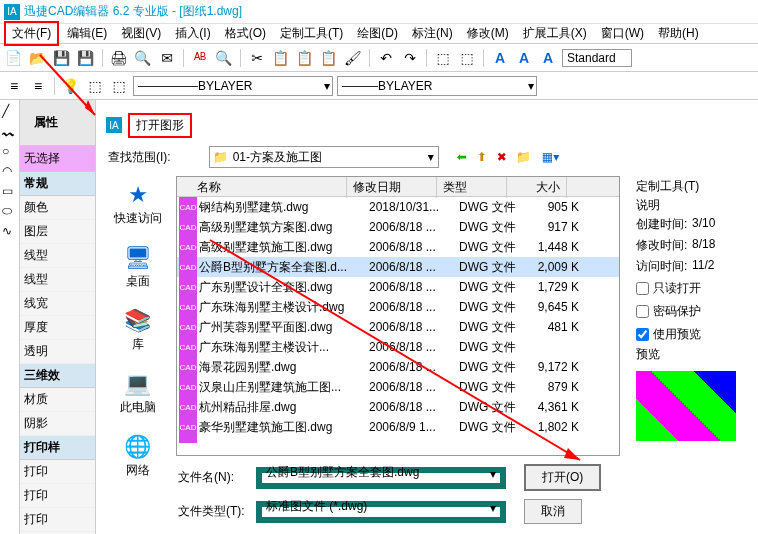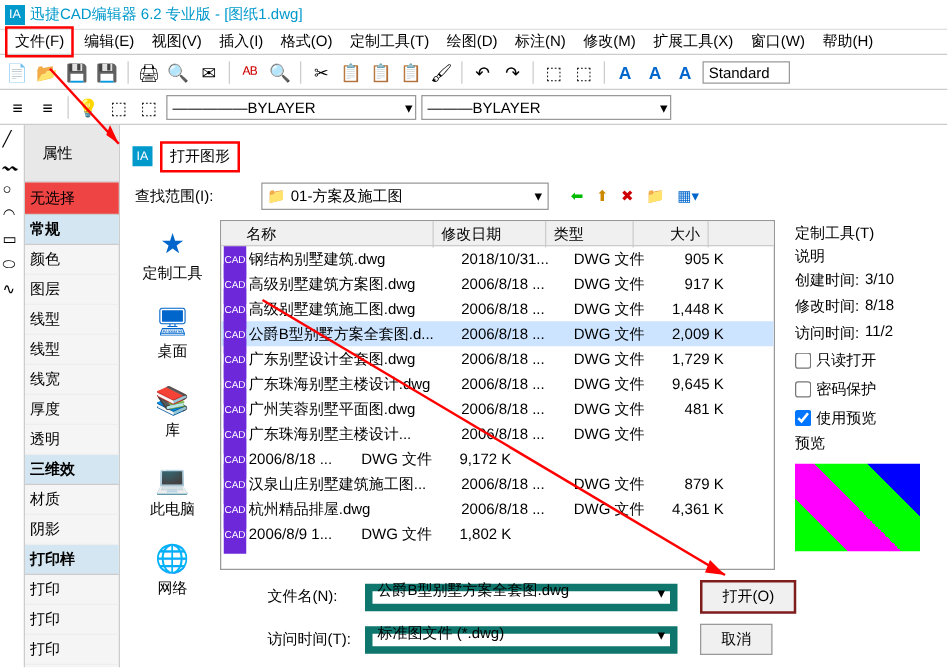--- a/index.html
+++ b/index.html
@@ -14,22 +14,22 @@
 .tbtn{width:20px;height:20px;display:flex;align-items:center;justify-content:center;cursor:pointer;font-size:14px}
 .sep{width:1px;height:18px;background:#ccc;margin:0 2px}
 .font-sel{border:1px solid #999;padding:1px 4px;width:70px}
 .toolbar2{height:28px;display:flex;align-items:center;padding:2px 4px;gap:4px;border-bottom:1px solid #ccc}
 .layer-combo{border:1px solid #999;padding:2px 4px;width:200px;height:20px;display:flex;align-items:center;position:relative}
 .layer-combo .arrow{position:absolute;right:2px}
 .main{display:flex;height:calc(100% - 100px)}
 .lefttools{width:20px;border-right:1px solid #ccc;display:flex;flex-direction:column;gap:4px;padding:4px 2px}
 .lefttools div{width:16px;height:16px}
 .proppanel{width:76px;border-right:1px solid #ccc;background:#f5f5f5}
-.proppanel .hdr{background:#e8e8e8;padding:14px;font-weight:normal;border-bottom:1px solid #ccc}
-.proppanel .nosel{padding:4px;background:#ef4444;border-bottom:1px solid #ccc}
+.proppanel .hdr{background:#e8e8e8;padding:14px;font-weight:bold;border-bottom:1px solid #ccc}
+.proppanel .nosel{padding:4px;background:#f0abfc;border-bottom:1px solid #ccc}
 .proppanel .grp{background:#d4e6f1;padding:3px 4px;font-weight:bold;border-bottom:1px solid #ccc}
 .proppanel .row{padding:3px 4px;border-bottom:1px solid #eee;white-space:nowrap;overflow:hidden}
 .dialog{position:absolute;left:100px;top:112px;width:656px;height:420px;background:#fff;z-index:100}
 .dlg-title{height:26px;display:flex;align-items:center;padding:0 6px}
 .dlg-title .logo{width:16px;height:16px;background:#0099cc;color:#fff;display:flex;align-items:center;justify-content:center;font-size:10px;margin-right:6px}
 .dlg-title .txt{color:#000;border:2px solid #ff0000;padding:2px 6px}
 .dlg-body{padding:8px;display:flex;flex-direction:column;height:calc(100% - 26px)}
 .lookup{display:flex;align-items:center;gap:8px;margin-bottom:8px}
 .lookup .combo{border:1px solid #999;padding:2px 4px;width:230px;height:22px;display:flex;align-items:center;position:relative;margin-left:30px}
 .lookup .combo .arrow{position:absolute;right:4px}
@@ -38,37 +38,37 @@
 .dlg-mid{display:flex;flex:1;gap:8px;min-height:0}
 .places{width:60px;display:flex;flex-direction:column;gap:18px;align-items:center;padding-top:6px}
 .place{display:flex;flex-direction:column;align-items:center;gap:2px;cursor:pointer}
 .place .ico{font-size:22px;color:#0066cc}
 .filelist{flex:1;border:1px solid #999;display:flex;flex-direction:column;min-height:0}
 .fl-hdr{display:flex;background:#f0f0f0;border-bottom:1px solid #ccc;height:20px;align-items:flex-start}
 .fl-hdr div{padding:2px 6px;border-right:1px solid #ccc}
 .fl-body{flex:1;overflow-y:auto}
 .fl-row{display:flex;height:20px;align-items:center;cursor:pointer}
 .fl-row.sel{background:#cce4ff}
-.fl-row .ico{width:18px;height:32px;background:#6d28d9;color:#fff;font-size:8px;display:flex;align-items:center;justify-content:center;margin:0 2px}
+.fl-row .ico{width:18px;height:32px;background:#d946ef;color:#fff;font-size:8px;display:flex;align-items:center;justify-content:center;margin:0 2px}
 .c-name{width:170px;overflow:hidden;white-space:nowrap}
 .c-date{width:90px}
 .c-type{width:70px}
 .c-size{width:60px;text-align:right;padding-right:10px}
 .rightpanel{width:120px;padding-left:8px}
 .rightpanel .hdr{padding:2px 0}
 .rightpanel .info-row{display:flex;padding:2px 0}
 .rightpanel .info-row .lbl{width:56px}
 .rightpanel .cb{display:flex;align-items:center;gap:4px;padding:3px 0}
 .rightpanel .preview{width:100px;height:70px;background:linear-gradient(45deg,#0f0 25%,#f0f 25%,#f0f 50%,#0f0 50%,#0f0 75%,#00f 75%);margin-top:8px}
 .dlg-bottom{padding-top:8px;display:flex;align-items:center;gap:8px}
-.dlg-bottom .lbl{width:70px;margin-left:106px}
+.dlg-bottom .lbl{width:70px;margin-left:70px}
 .dlg-bottom .combo{border:6px solid #0f766e;padding:2px 4px;width:250px;height:22px;display:flex;align-items:flex-end;position:relative}
 .dlg-bottom .combo .arrow{position:absolute;right:4px}
 .dlg-bottom .btn{border:1px solid #999;padding:3px 16px;cursor:pointer;background:#f0f0f0;margin-left:10px;white-space:nowrap}
-.dlg-bottom .btn.primary{border:2px solid #7f1d1d}
+.dlg-bottom .btn.primary{border:2px solid #737373}
 .annot-arrow{position:absolute;pointer-events:none;z-index:200}
 .annot-arrow line{stroke:#ff0000;stroke-width:2}
 .annot-arrow polygon{fill:#ff0000}
 </style>
 </head>
 <body>
 
 <div class="titlebar">
   <div class="logo">IA</div>
   <div class="title">迅捷CAD编辑器 6.2 专业版 - [图纸1.dwg]</div>
@@ -190,21 +190,21 @@
         <span style="color:#c80">⬆</span>
         <span style="color:#c00">✖</span>
         <span style="color:#c80">📁</span>
         <span style="color:#06c">▦▾</span>
       </div>
     </div>
     <div class="dlg-mid">
       <div class="places" id="places">
           <div class="place">
             <div class="ico">★</div>
-            <div>定制工具</div>
+            <div>快速访问</div>
           </div>
           <div class="place">
             <div class="ico">🖥</div>
             <div>桌面</div>
           </div>
           <div class="place">
             <div class="ico">📚</div>
             <div>库</div>
           </div>
           <div class="place">
@@ -275,40 +275,42 @@
             </div>
             <div class="fl-row">
               <div class="ico">CAD</div>
               <div class="c-name">广东珠海别墅主楼设计...</div>
               <div class="c-date">2006/8/18 ...</div>
               <div class="c-type">DWG 文件</div>
               <div class="c-size"></div>
             </div>
             <div class="fl-row">
               <div class="ico">CAD</div>
+              <div class="c-name">海景花园别墅.dwg</div>
               <div class="c-date">2006/8/18 ...</div>
               <div class="c-type">DWG 文件</div>
               <div class="c-size">9,172 K</div>
             </div>
             <div class="fl-row">
               <div class="ico">CAD</div>
               <div class="c-name">汉泉山庄别墅建筑施工图...</div>
               <div class="c-date">2006/8/18 ...</div>
               <div class="c-type">DWG 文件</div>
               <div class="c-size">879 K</div>
             </div>
             <div class="fl-row">
               <div class="ico">CAD</div>
               <div class="c-name">杭州精品排屋.dwg</div>
               <div class="c-date">2006/8/18 ...</div>
               <div class="c-type">DWG 文件</div>
               <div class="c-size">4,361 K</div>
             </div>
             <div class="fl-row">
               <div class="ico">CAD</div>
+              <div class="c-name">豪华别墅建筑施工图.dwg</div>
               <div class="c-date">2006/8/9 1...</div>
               <div class="c-type">DWG 文件</div>
               <div class="c-size">1,802 K</div>
             </div>
           </div>
       </div>
       <div class="rightpanel">
         <div class="hdr">定制工具(T)</div>
         <div>说明</div>
         <div class="info-row">
@@ -341,21 +343,21 @@
     </div>
     <div class="dlg-bottom">
       <span class="lbl">文件名(N):</span>
       <div class="combo">
           <span>公爵B型别墅方案全套图.dwg</span>
           <span class="arrow">▾</span>
         </div>
       <div class="btn primary">打开(O)</div>
     </div>
     <div class="dlg-bottom">
-      <span class="lbl">访问时间(T):</span>
+      <span class="lbl">文件类型(T):</span>
       <div class="combo">
           <span>标准图文件 (*.dwg)</span>
           <span class="arrow">▾</span>
         </div>
       <div class="btn">取消</div>
     </div>
   </div>
 </div>
 
 <svg class="annot-arrow" style="left:30px;top:50px" width="80" height="80">

